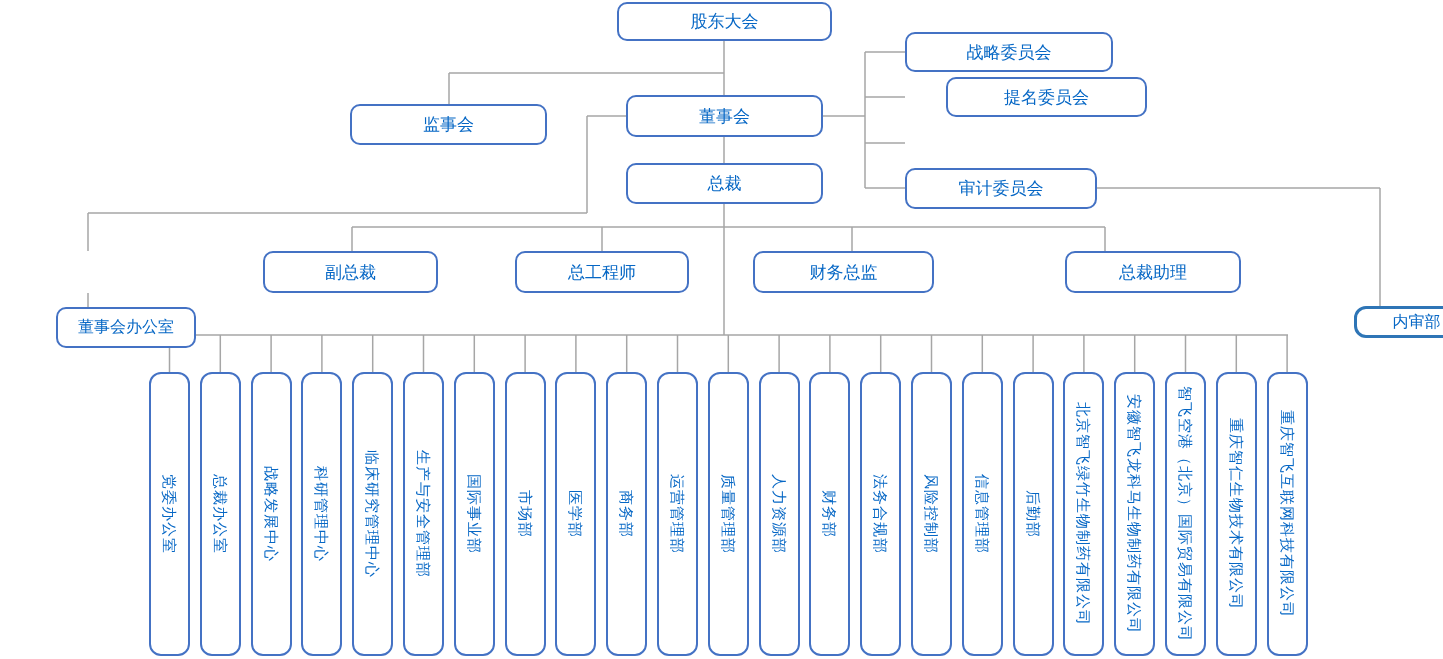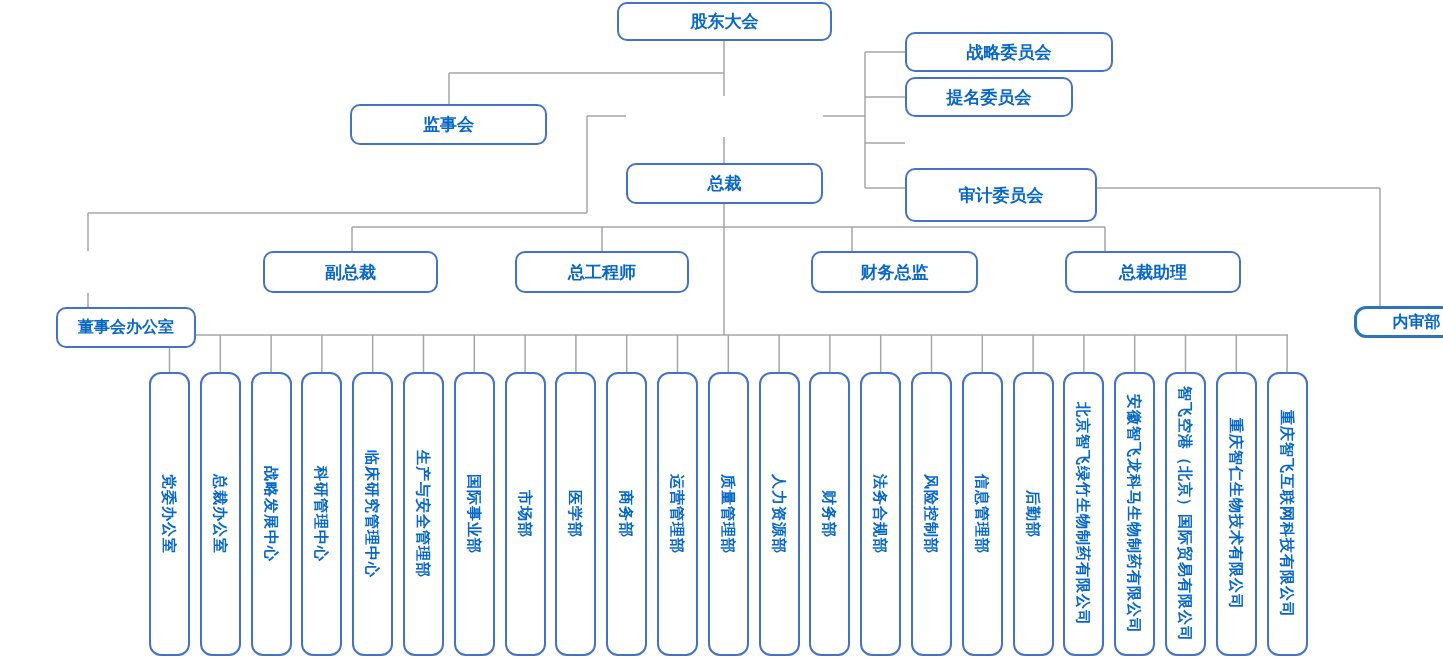--- a/index.html
+++ b/index.html
@@ -19,21 +19,21 @@
   }
   svg.lines{position:absolute;left:0;top:0;}
   svg.lines line{stroke:var(--line);stroke-width:1.5;}
   .node{
     position:absolute;
     box-sizing:border-box;
     border:2px solid var(--box-border);
     border-radius:10px;
     background:var(--bg);
     color:var(--box-text);
-    font-weight:bold;
+    font-weight:normal;
     font-size:17px;
     display:flex;
     align-items:center;
     justify-content:center;
     text-align:center;
     white-space:nowrap;
   }
   .node.small{font-size:16px;margin-left:38px;}
   .node.audit{border-color:var(--audit-border);border-width:3px;border-radius:12px;}
   .dept{
@@ -115,42 +115,45 @@
     </svg>
 
   <div class="node" style="left:617px;top:2px;width:215px;height:39px">
     <span>股东大会</span>
   </div>
 
   <div class="node" style="left:350px;top:104px;width:197px;height:41px">
     <span>监事会</span>
   </div>
 
+  <div class="node" style="left:626px;top:95px;width:197px;height:42px">
+    <span>董事会</span>
+  </div>
 
   <div class="node" style="left:905px;top:32px;width:208px;height:40px">
     <span>战略委员会</span>
   </div>
-  <div class="node" style="left:905px;top:77px;width:168px;height:40px">
+  <div class="node" style="left:946px;top:77px;width:201px;height:40px">
     <span>提名委员会</span>
   </div>
-  <div class="node" style="left:905px;top:168px;width:192px;height:54px">
+  <div class="node" style="left:905px;top:168px;width:192px;height:41px">
     <span>审计委员会</span>
   </div>
 
   <div class="node" style="left:626px;top:163px;width:197px;height:41px">
     <span>总裁</span>
   </div>
 
   <div class="node" style="left:263px;top:251px;width:175px;height:42px">
     <span>副总裁</span>
   </div>
   <div class="node" style="left:515px;top:251px;width:174px;height:42px">
     <span>总工程师</span>
   </div>
-  <div class="node" style="left:811px;top:251px;width:167px;height:42px">
+  <div class="node" style="left:753px;top:251px;width:181px;height:42px">
     <span>财务总监</span>
   </div>
   <div class="node" style="left:1065px;top:251px;width:176px;height:42px">
     <span>总裁助理</span>
   </div>
 
   <div class="node small" style="left:18px;top:307px;width:140px;height:41px">
     <span>董事会办公室</span>
   </div>
 

